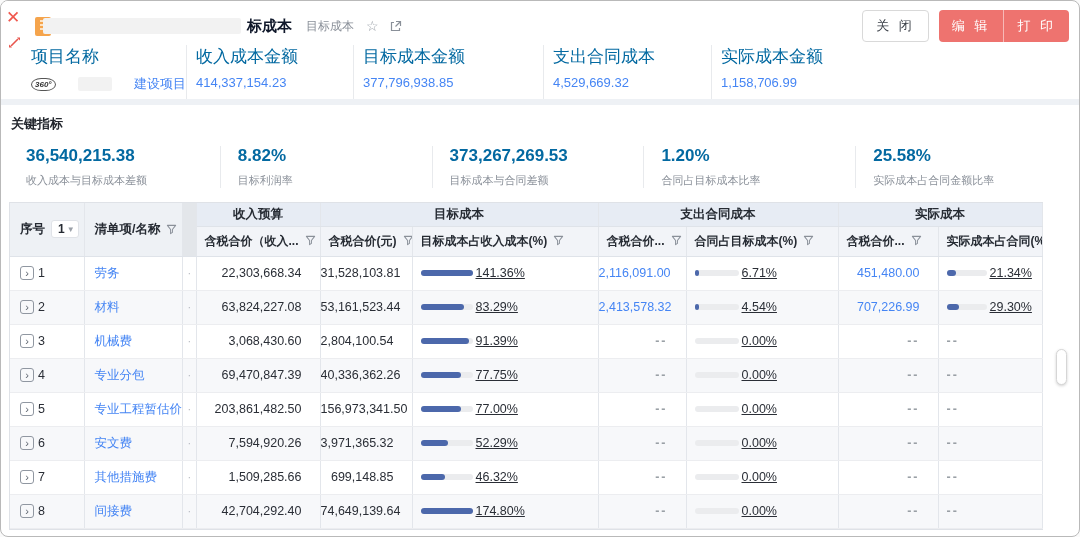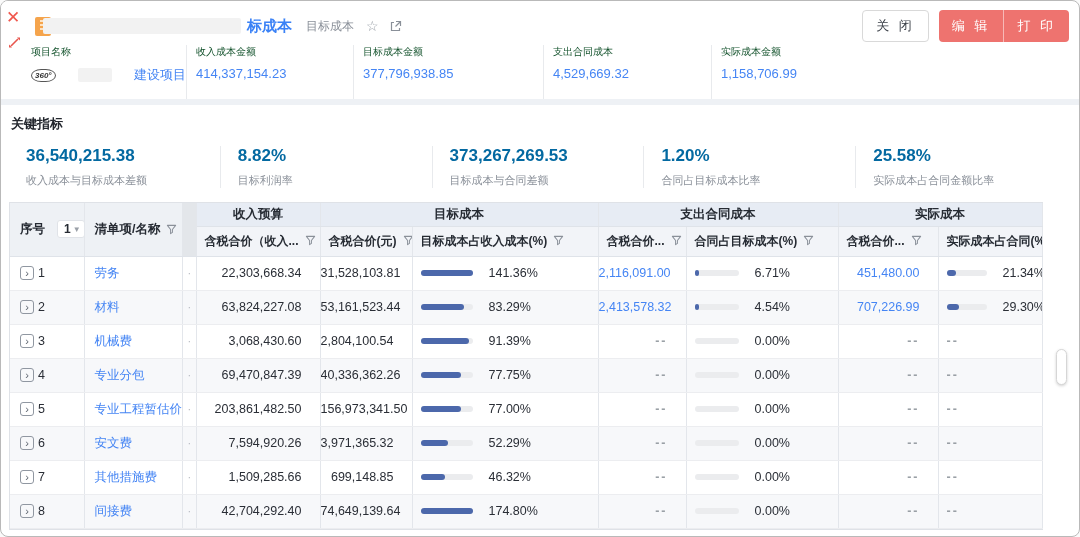--- a/index.html
+++ b/index.html
@@ -15,33 +15,33 @@
   .edge-icons{position:absolute;left:0;top:0;width:26px;height:80px;background:#fff;z-index:5;}
   .close-x{position:absolute;left:5px;top:8px;font-size:17px;color:var(--red);line-height:1;cursor:pointer;}
   .expand-ic{position:absolute;left:7px;top:34px;}
 
   
   .titlebar{position:relative;height:40px;padding:10px 0 0 34px;display:flex;align-items:center;}
   .doc-ic{width:16px;height:19px;background:#f5a44c;border-radius:2px;position:relative;margin-right:-8px;}
   .doc-ic:after{content:"";position:absolute;right:2px;top:3px;width:9px;height:2px;background:#fde3c3;box-shadow:0 4px 0 #fde3c3,0 8px 0 #fde3c3;}
   .mask{display:inline-block;background:#f2f2f2;border-radius:2px;}
   .mask-title{width:198px;height:16px;margin-right:6px;position:relative;z-index:2;}
-  .page-title{font-size:15px;font-weight:700;color:#3b82f6;margin-right:14px;}
+  .page-title{font-size:15px;font-weight:700;color:#0f172a;margin-right:14px;}
   .page-subtitle{font-size:12px;color:var(--gray);margin-right:12px;}
   .star{font-size:14px;color:#9aa0a8;margin-right:10px;cursor:pointer;}
   .ext-link{cursor:pointer;display:inline-flex;}
   .tb-buttons{position:absolute;right:10px;top:9px;display:flex;align-items:center;gap:10px;}
   .btn-plain{background:#fff;border:1px solid #d9d9d9;border-radius:4px;padding:6px 13px;font-size:13px;color:#3a3f47;letter-spacing:3px;cursor:pointer;}
   .btn-group{display:flex;border-radius:4px;overflow:hidden;}
   .btn-coral{background:var(--coral);color:#fff;border:none;padding:7px 13px;font-size:13px;letter-spacing:3px;cursor:pointer;}
   .btn-coral + .btn-coral{border-left:1px solid rgba(255,255,255,.5);}
 
   
   .summary{display:flex;padding:4px 0 0 30px;height:58px;}
-  .sm-label{font-size:10px;color:#14532d;margin-bottom:7px;}
+  .sm-label{font-size:17px;color:#0369a1;margin-bottom:7px;}
   .sm-project{width:155px;flex:none;}
   .proj-line{display:flex;align-items:center;gap:22px;}
   .i360{font-size:8px;font-weight:700;font-style:italic;color:#333;border:1px solid #555;border-radius:50%/60%;padding:1px 3px;}
   .mask-proj{width:76px;height:14px;}
   .proj-link{font-size:13px;color:var(--accent);text-decoration:none;white-space:nowrap;}
   .sm-col{border-left:1px solid #e8eaed;padding:0 0 0 9px;}
   .sm-col .sm-val{font-size:13px;color:var(--accent);}
   .sm-c1{width:167px;flex:none;}
   .sm-c2{width:190px;flex:none;}
   .sm-c3{width:168px;flex:none;}
@@ -59,37 +59,37 @@
 
   
   .tbl-wrap{margin:7px 8px 0 8px;border:1px solid #dfe2e7;width:1034px;}
   table{border-collapse:collapse;table-layout:fixed;width:1032px;font-size:12.5px;}
   th,td{border-right:1px solid var(--bd);overflow:hidden;white-space:nowrap;}
   thead th{font-weight:700;color:#262b33;text-align:left;}
   .ghead th{background:#e7ecf4;height:23px;text-align:center;font-size:12.5px;border-bottom:1px solid #dfe3e9;}
   .shead th{background:#f2f4f8;height:30px;padding-left:8px;font-size:12px;border-bottom:1px solid #dfe3e9;}
   th.span2{background:#eef1f5;vertical-align:middle;padding-left:10px;text-align:left;}
   th.strip-h{background:#e3e6ea;border-left:1px solid #d3d7dd;}
-  .seq-wrap{display:flex;align-items:center;gap:12px;}
+  .seq-wrap{display:flex;align-items:center;gap:6px;}
   .seq-box{background:#fff;border:1px solid #e0e3e8;border-radius:3px;font-size:12px;padding:1px 3px 1px 6px;display:inline-flex;align-items:center;gap:2px;cursor:pointer;}
   .caret{font-size:8px;color:#9aa0a8;}
   .name-h-wrap{display:flex;align-items:center;justify-content:space-between;padding-right:8px;}
   .funnel{display:inline-flex;margin-left:6px;vertical-align:-1px;cursor:pointer;}
   tbody td{height:34px;border-bottom:1px solid var(--rowbd);}
   tbody tr.alt td{background:#f7f8fa;}
   td.seq{padding-left:10px;}
   .expander{display:inline-flex;width:14px;height:14px;border:1px solid #9097a1;border-radius:3px;align-items:center;justify-content:center;font-size:11px;color:#5f6670;line-height:1;margin-right:4px;cursor:pointer;}
   td.name{padding-left:10px;}
   .name-link{color:var(--accent);cursor:pointer;}
   td.strip{border-left:1px solid #dfe2e7;text-align:left;padding-left:5px;color:#b6bac0;font-size:11px;}
   td.num{text-align:right;padding-right:18px;color:#2a2e36;}
   td.pc{padding-left:8px;}
   .bar{display:inline-block;height:6px;border-radius:3px;background:#ebecee;vertical-align:middle;}
   .bar i{display:block;height:6px;border-radius:3px;background:var(--bar);}
-  .pct{margin-left:16px;vertical-align:middle;color:#2a2e36;}
+  .pct{margin-left:3px;vertical-align:middle;color:#2a2e36;text-decoration:underline;}
   .link-num{color:var(--accent);cursor:pointer;}
   .dash{color:var(--dash);letter-spacing:2px;font-weight:600;}
   .scroll-thumb{position:absolute;right:12px;top:348px;width:11px;height:36px;border-radius:6px;background:#fff;border:1px solid #d6d6d6;box-shadow:0 1px 3px rgba(0,0,0,.18);cursor:pointer;}
 </style>
 </head>
 <body>
 
 <div class="window">
 
   <div class="edge-icons">

